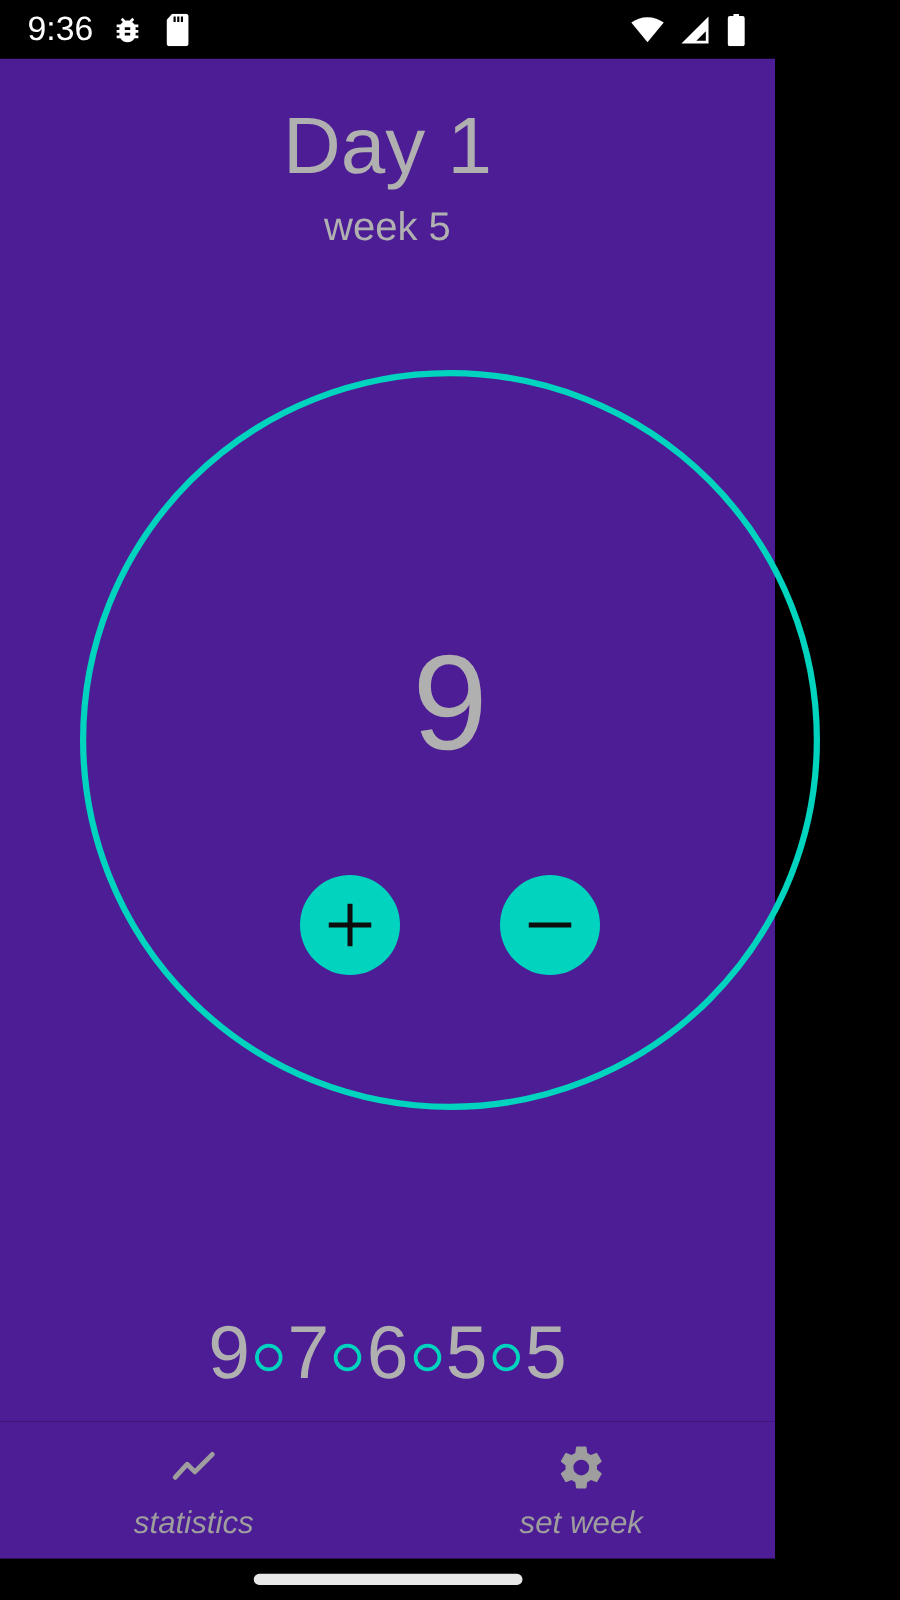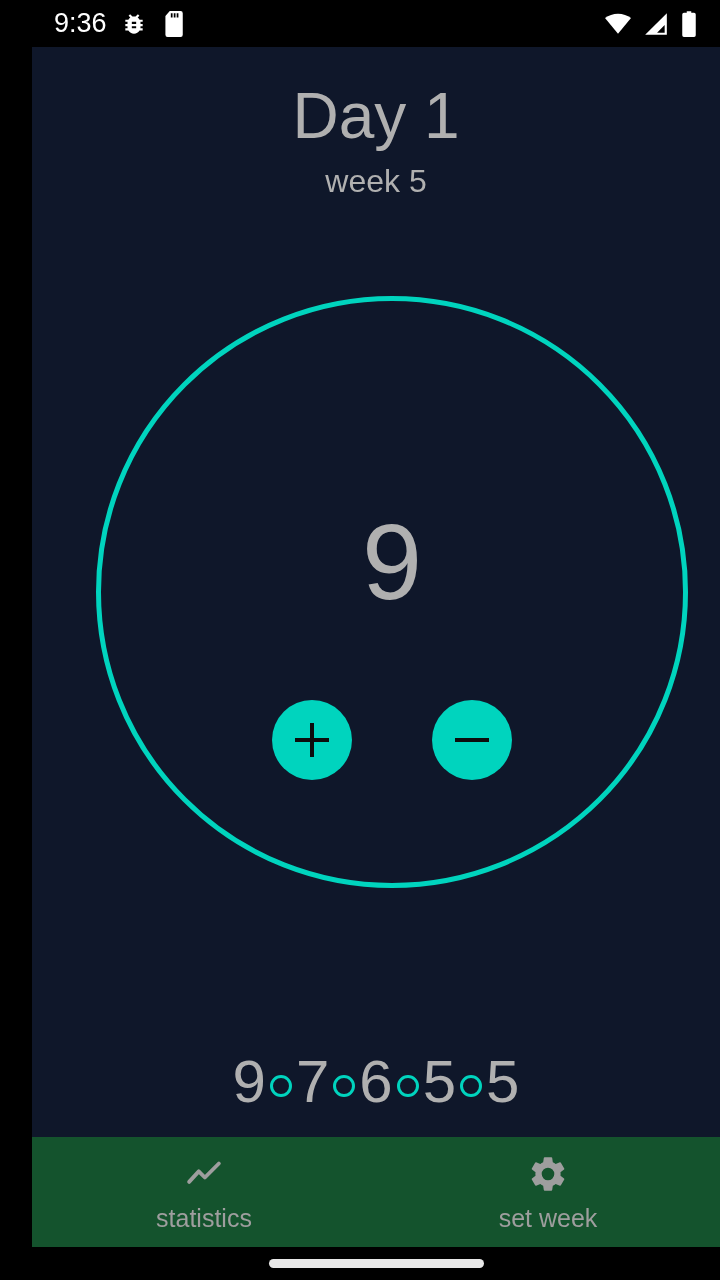--- a/index.html
+++ b/index.html
@@ -11,26 +11,25 @@
     overflow: hidden;
   }
 
   body {
     font-family: "Liberation Sans", sans-serif;
     -webkit-font-smoothing: antialiased;
   }
 
   .phone {
     position: relative;
-    width: 720px;
+    width: 620px;
     height: 1280px;
     background: #000000;
     display: flex;
     flex-direction: column;
-    padding-left: 32px;
   }
 
   
   .status-bar {
     position: relative;
     height: 47px;
     background: #000000;
     flex: 0 0 47px;
     display: flex;
     align-items: center;
@@ -52,21 +51,21 @@
     margin-left: auto;
     display: flex;
     align-items: center;
     gap: 11px;
   }
   .icon-svg { display: block; }
 
   
   .content {
     flex: 1 1 auto;
-    background: #0f172a;
+    background: #4c1d95;
     position: relative;
     display: flex;
     flex-direction: column;
     align-items: flex-end;
   }
 
   .title-block {
     margin-top: 33px;
     text-align: center;
     width: 100%;
@@ -193,23 +192,24 @@
     border: 3px solid #00d4be;
     border-radius: 50%;
     margin: 8px 4px 0 4px;
     flex: 0 0 auto;
   }
 
   
   .bottom-nav {
     flex: 0 0 110px;
     height: 110px;
-    background: #14532d;
-    display: flex;
-    align-items: center;
+    background: #4c1d95;
+    display: flex;
+    align-items: center;
+    font-style: italic;
   }
   .nav-item {
     flex: 1 1 0;
     display: flex;
     flex-direction: column;
     align-items: center;
     justify-content: center;
     gap: 9px;
     cursor: pointer;
     height: 100%;

